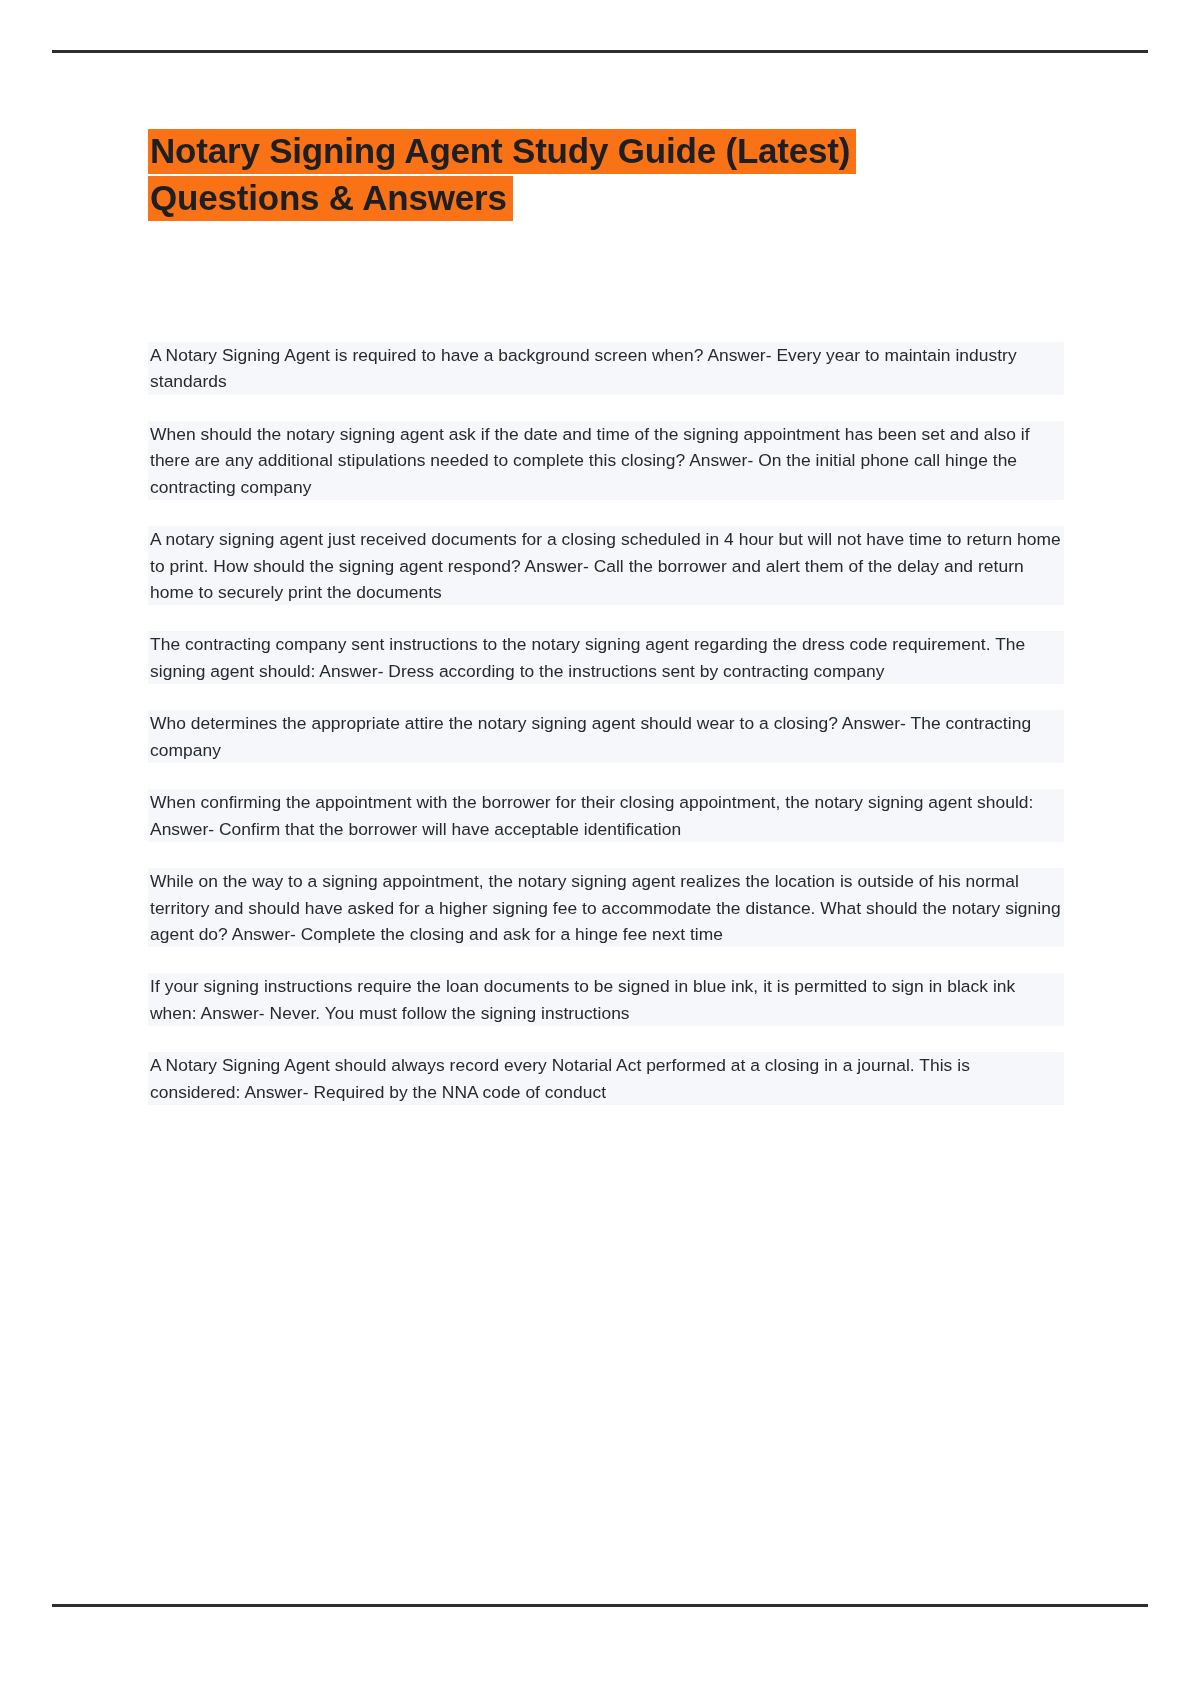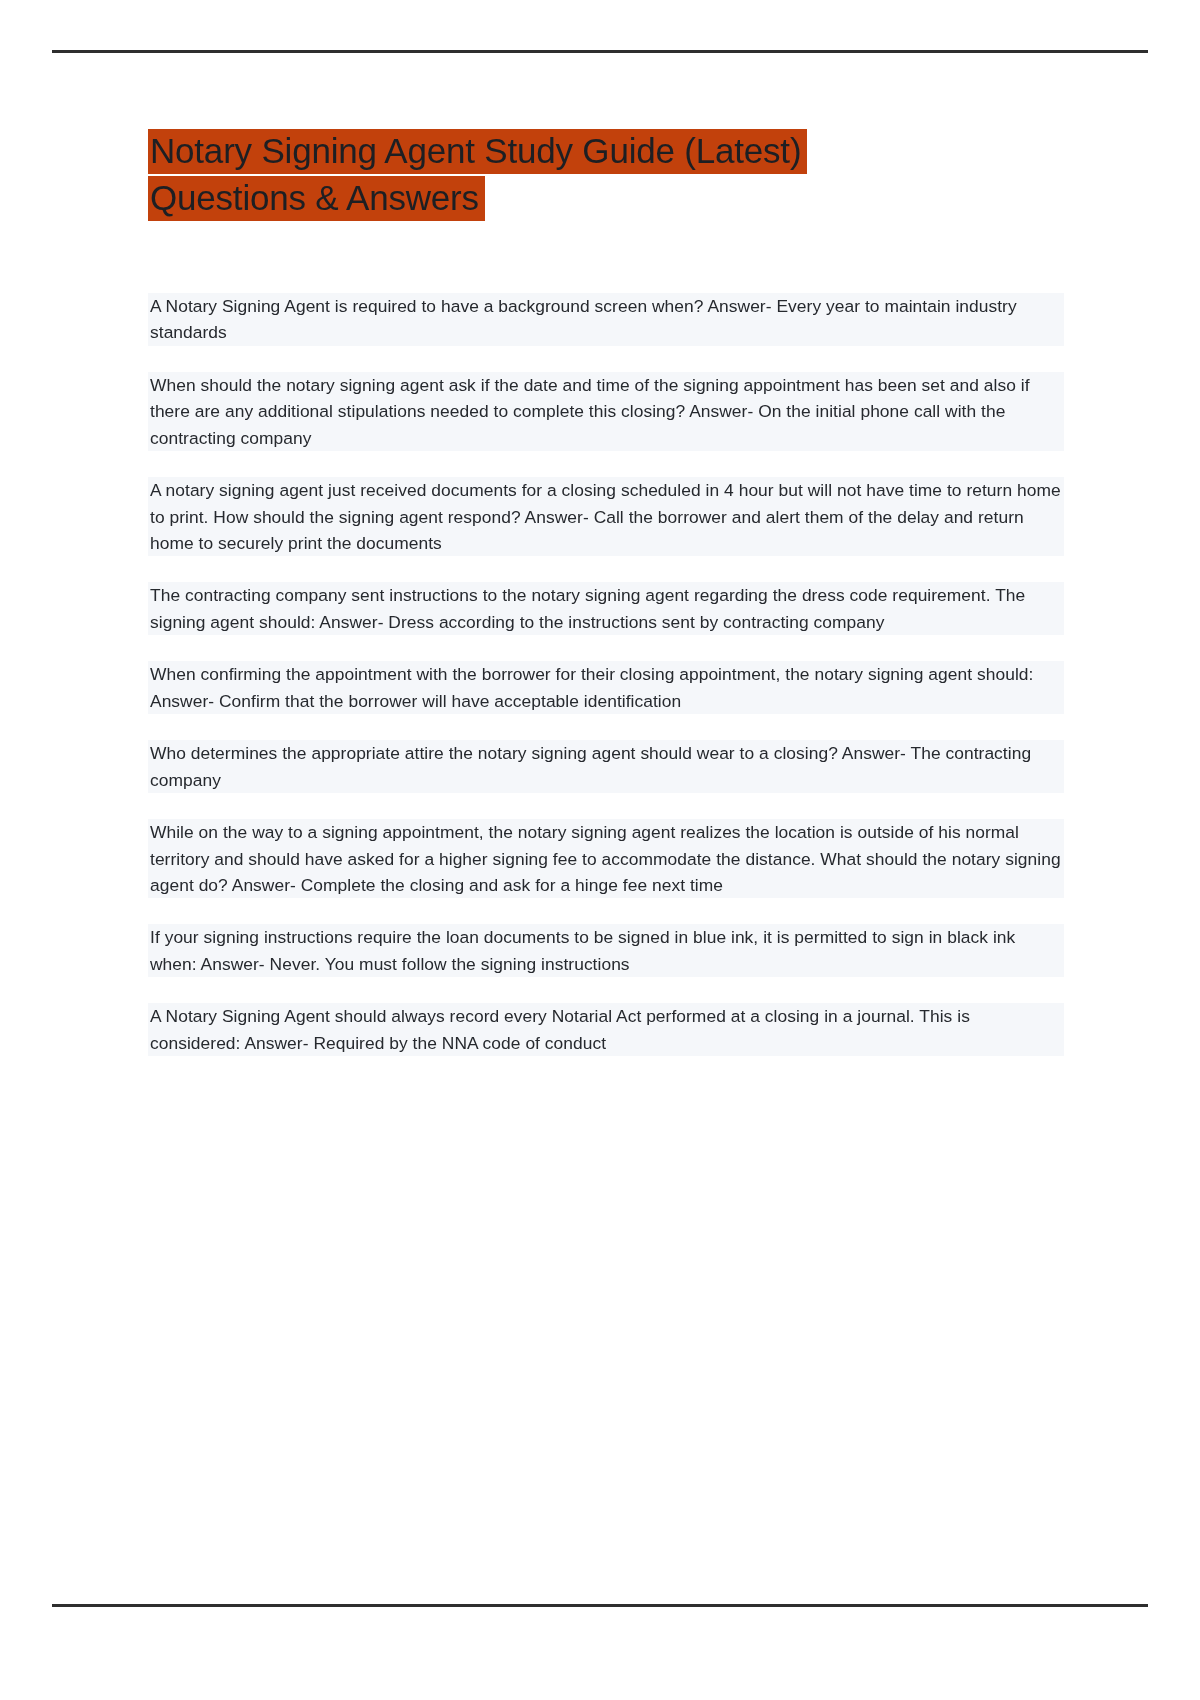--- a/index.html
+++ b/index.html
@@ -35,37 +35,37 @@
 
   .content {
     position: absolute;
     left: 148px;
     top: 128px;
     width: 916px;
   }
 
   .doc-title {
     font-size: 35px;
-    font-weight: normal;
+    font-weight: bold;
     line-height: 1.34;
     letter-spacing: -0.2px;
     color: #1d1f23;
     margin: 0;
     display: inline;
-    background: #c2410c;
+    background: #f97316;
     box-decoration-break: clone;
     -webkit-box-decoration-break: clone;
     padding: 2px 6px 4px 2px;
   }
   .title-wrap {
     width: 780px;
   }
 
   .qa-list {
-    margin-top: 71px;
+    margin-top: 120px;
   }
   .qa-item {
     font-size: 17.4px;
     line-height: 1.52;
     color: #26292e;
     margin: 0 0 26px 0;
     letter-spacing: 0.05px;
     background: linear-gradient(to bottom, #f5f7fa 0%, #f5f7fa 100%);
     background-size: 100% 100%;
     padding: 0 2px;
@@ -81,25 +81,25 @@
   <div class="rule rule-top"></div>
 
   <div class="content">
 
     <div class="title-wrap">
       <h1 class="doc-title">Notary Signing Agent Study Guide (Latest) Questions &amp; Answers</h1>
     </div>
 
     <div class="qa-list">
       <p class="qa-item">A Notary Signing Agent is required to have a background screen when?  Answer- Every year to maintain industry standards</p>
-      <p class="qa-item">When should the notary signing agent ask if the date and time of the signing appointment has been set and also if there are any additional stipulations needed to complete this closing?  Answer- On the initial phone call with the contracting company</p>
+      <p class="qa-item">When should the notary signing agent ask if the date and time of the signing appointment has been set and also if there are any additional stipulations needed to complete this closing?  Answer- On the initial phone call hinge the contracting company</p>
       <p class="qa-item">A notary signing agent just received documents for a closing scheduled in 4 hour but will not have time to return home to print. How should the signing agent respond?  Answer- Call the borrower and alert them of the delay and return home to securely print the documents</p>
       <p class="qa-item">The contracting company sent instructions to the notary signing agent regarding the dress code requirement. The signing agent should:  Answer- Dress according to the instructions sent by contracting company</p>
+      <p class="qa-item">Who determines the appropriate attire the notary signing agent should wear to a closing?  Answer- The contracting company</p>
       <p class="qa-item">When confirming the appointment with the borrower for their closing appointment, the notary signing agent should:  Answer- Confirm that the borrower will have acceptable identification</p>
-      <p class="qa-item">Who determines the appropriate attire the notary signing agent should wear to a closing?  Answer- The contracting company</p>
       <p class="qa-item">While on the way to a signing appointment, the notary signing agent realizes the location is outside of his normal territory and should have asked for a higher signing fee to accommodate the distance. What should the notary signing agent do?  Answer- Complete the closing and ask for a hinge fee next time</p>
       <p class="qa-item">If your signing instructions require the loan documents to be signed in blue ink, it is permitted to sign in black ink when:  Answer- Never. You must follow the signing instructions</p>
       <p class="qa-item">A Notary Signing Agent should always record every Notarial Act performed at a closing in a journal. This is considered:  Answer- Required by the NNA code of conduct</p>
     </div>
 
   </div>
 
   <div class="rule rule-bottom"></div>
 
 </div>

